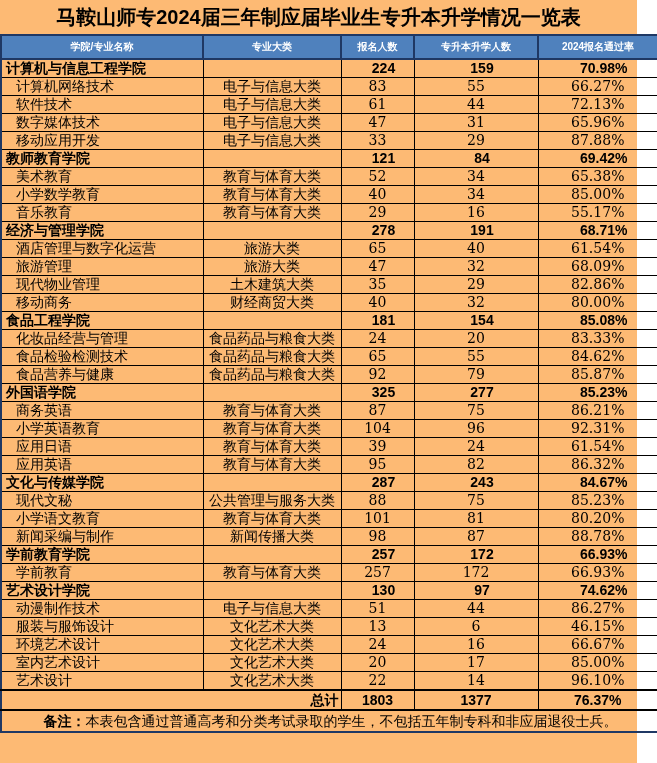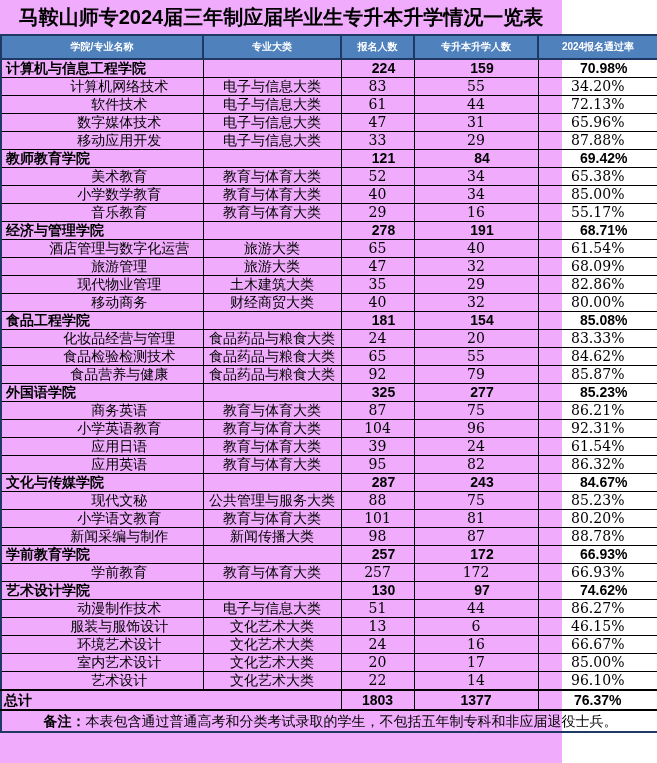--- a/index.html
+++ b/index.html
@@ -2,23 +2,23 @@
 <html><head>
 <meta charset="utf-8">
 <style>
   html, body {
     margin: 0;
     padding: 0;
     background: #ffffff;
     width: 657px;
   }
   .page {
-    width: 562px;
+    width: 637px;
     height: 763px;
-    background: #f0abfc;
+    background: #fdba74;
     font-family: "Liberation Sans", sans-serif;
     box-sizing: border-box;
   }
   .title {
     height: 34px;
     line-height: 34px;
     text-align: center;
     font-size: 20px;
     font-weight: bold;
     color: #000000;
@@ -63,28 +63,28 @@
     box-sizing: border-box;
   }
   tr.college-row td {
     font-weight: bold;
     font-family: "Liberation Sans", sans-serif;
     font-size: 14px;
     padding-left: 14px;
   }
   td.name-cell { text-align: left; }
   tr.college-row td.name-cell { padding-left: 4px; margin-left: 16px; }
-  tr.major-row td.name-cell { padding-left: 36px; text-align: center; }
+  tr.major-row td.name-cell { padding-left: 14px; }
   tr.total-row td {
     font-weight: bold;
     font-family: "Liberation Sans", sans-serif;
     border-top: 2px solid #000000;
     height: 20px;
   }
-  tr.total-row td.total-label-cell { text-align: left; }
+  tr.total-row td.total-label-cell { text-align: right; }
   tr.note-row td {
     text-align: center;
     padding-left: 4px;
     height: 21px;
     line-height: 20px;
     border-top: 2px solid #000000;
     font-size: 14px;
   }
   .note-label {
     font-weight: bold;
@@ -123,21 +123,21 @@
           <td class="category-cell"></td>
           <td class="applicants-cell">224</td>
           <td class="admitted-cell">159</td>
           <td class="rate-cell">70.98%</td>
         </tr>
         <tr class="major-row">
           <td class="name-cell">计算机网络技术</td>
           <td class="category-cell">电子与信息大类</td>
           <td class="applicants-cell">83</td>
           <td class="admitted-cell">55</td>
-          <td class="rate-cell">34.20%</td>
+          <td class="rate-cell">66.27%</td>
         </tr>
         <tr class="major-row">
           <td class="name-cell">软件技术</td>
           <td class="category-cell">电子与信息大类</td>
           <td class="applicants-cell">61</td>
           <td class="admitted-cell">44</td>
           <td class="rate-cell">72.13%</td>
         </tr>
         <tr class="major-row">
           <td class="name-cell">数字媒体技术</td>

